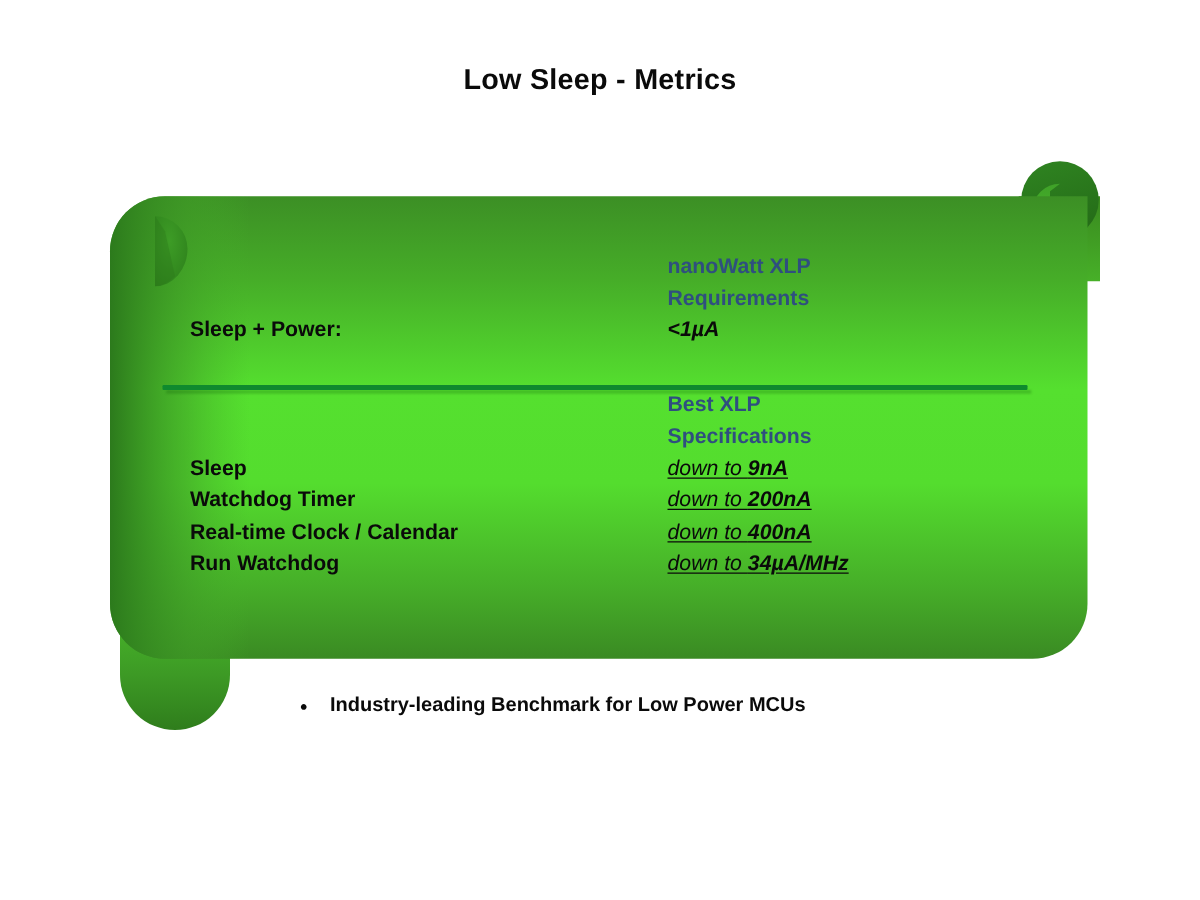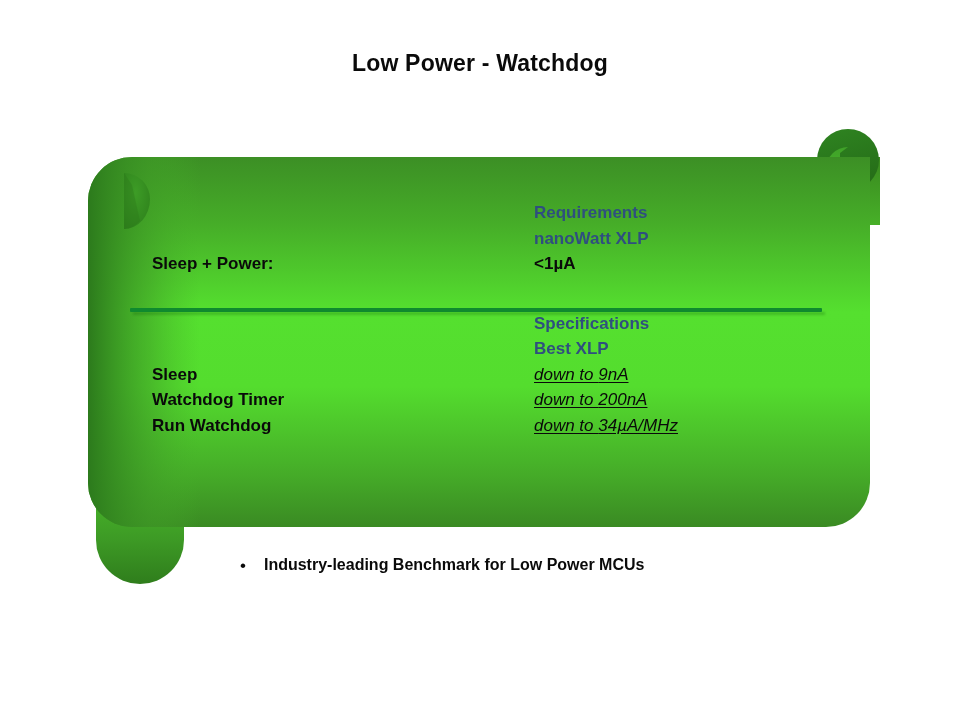--- a/index.html
+++ b/index.html
@@ -72,31 +72,32 @@
     font-size: 17px;
   }
   .lbl {
     color: #0a0a0a;
     font-weight: bold;
     font-size: 17px;
   }
   .val-plain {
     color: #0a0a0a;
     font-weight: bold;
+    font-style: italic;
     font-size: 17px;
   }
   .val-underline {
     color: #0a0a0a;
     font-style: italic;
     font-size: 17px;
     text-decoration: underline;
     text-underline-offset: 2px;
   }
   .val-underline .strongpart {
-    font-weight: normal;
+    font-weight: bold;
   }
   .spacer-row td { height: 17px; line-height: 17px; }
 
   
   #divider {
     position: absolute;
     left: 130px;
     top: 308px;
     width: 692px;
     height: 5px;
@@ -136,21 +137,21 @@
   #bullet-row .bullet-text {
     font-size: 16px;
     font-weight: bold;
     color: #0a0a0a;
     white-space: nowrap;
   }
 </style>
 </head>
 <body>
 
-<div id="slide-title">Low Power - Watchdog</div>
+<div id="slide-title">Low Sleep - Metrics</div>
 
 <div id="banner">
   <svg width="810" height="485" viewBox="0 0 810 485">
     <defs>
       <linearGradient id="gradMain" x1="0" y1="0" x2="0" y2="1">
         <stop offset="0%" stop-color="#3c8f25"></stop>
         <stop offset="18%" stop-color="#46ad28"></stop>
         <stop offset="42%" stop-color="#55e02f"></stop>
         <stop offset="62%" stop-color="#54dd2e"></stop>
         <stop offset="86%" stop-color="#45ab28"></stop>
@@ -219,59 +220,63 @@
   <div class="shadow"></div>
   <div class="line"></div>
 </div>
 
 <div id="banner-content">
   <table class="spec-table">
     <tbody>
 
       <tr>
         <td class="col-label"></td>
+        <td class="col-value hdr">nanoWatt XLP</td>
+      </tr>
+      <tr>
+        <td class="col-label"></td>
         <td class="col-value hdr">Requirements</td>
-      </tr>
-      <tr>
-        <td class="col-label"></td>
-        <td class="col-value hdr">nanoWatt XLP</td>
       </tr>
       <tr>
         <td class="col-label lbl">Sleep + Power:</td>
         <td class="col-value val-plain">&lt;1µA</td>
       </tr>
 
       <tr class="spacer-row">
         <td></td>
         <td></td>
       </tr>
       <tr class="spacer-row">
         <td></td>
         <td></td>
       </tr>
 
       <tr>
         <td class="col-label"></td>
+        <td class="col-value hdr">Best XLP</td>
+      </tr>
+      <tr>
+        <td class="col-label"></td>
         <td class="col-value hdr">Specifications</td>
-      </tr>
-      <tr>
-        <td class="col-label"></td>
-        <td class="col-value hdr">Best XLP</td>
       </tr>
 
       <tr>
         <td class="col-label lbl">Sleep</td>
         <td class="col-value val-underline"><span>down to </span><span class="strongpart">9nA</span></td>
       </tr>
 
       <tr>
         <td class="col-label lbl">Watchdog Timer</td>
         <td class="col-value val-underline"><span>down to </span><span class="strongpart">200nA</span></td>
       </tr>
 
+      <tr>
+        <td class="col-label lbl">Real-time Clock / Calendar</td>
+        <td class="col-value val-underline"><span>down to </span><span class="strongpart">400nA</span></td>
+      </tr>
 
       <tr>
         <td class="col-label lbl">Run Watchdog</td>
         <td class="col-value val-underline"><span>down to </span><span class="strongpart">34µA/MHz</span></td>
       </tr>
     </tbody>
   </table>
 </div>
 
 <div id="bullet-row">

